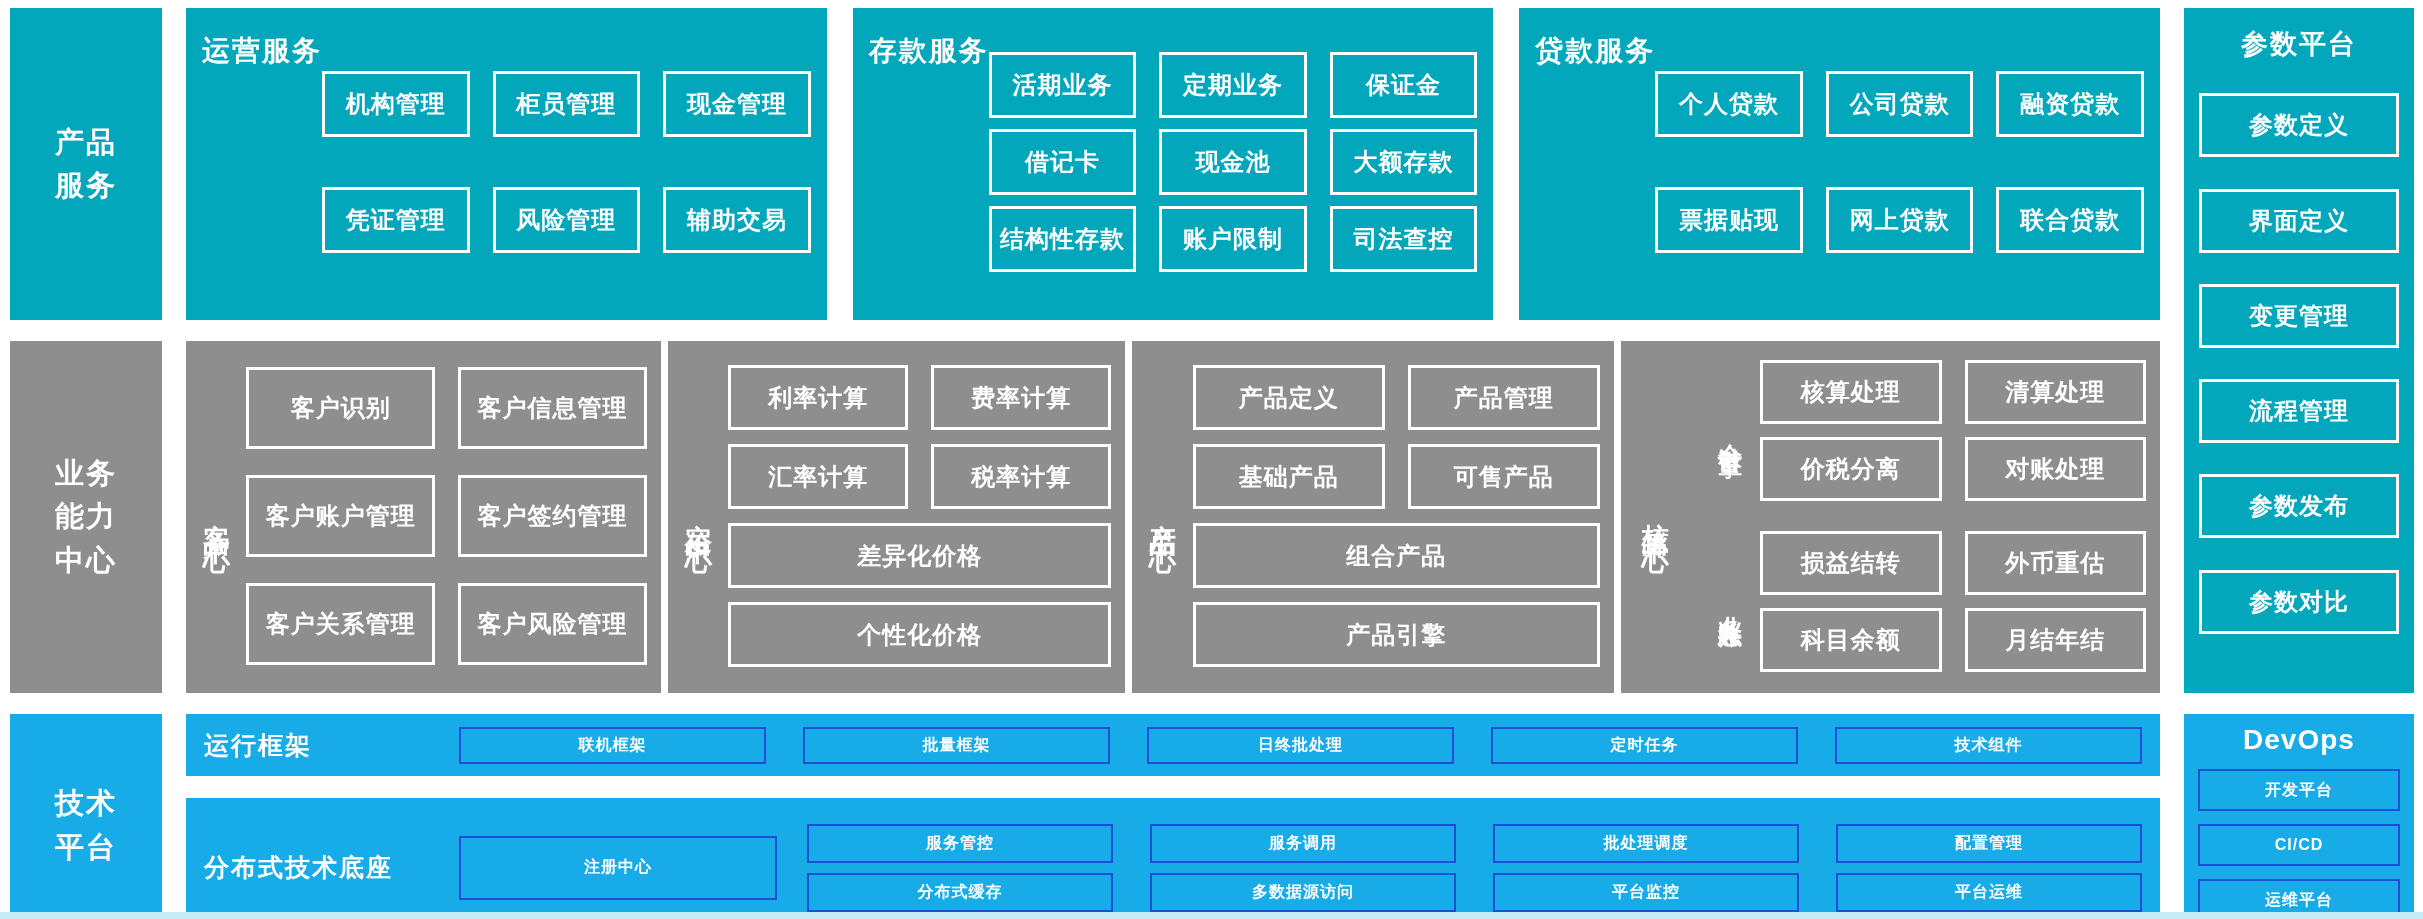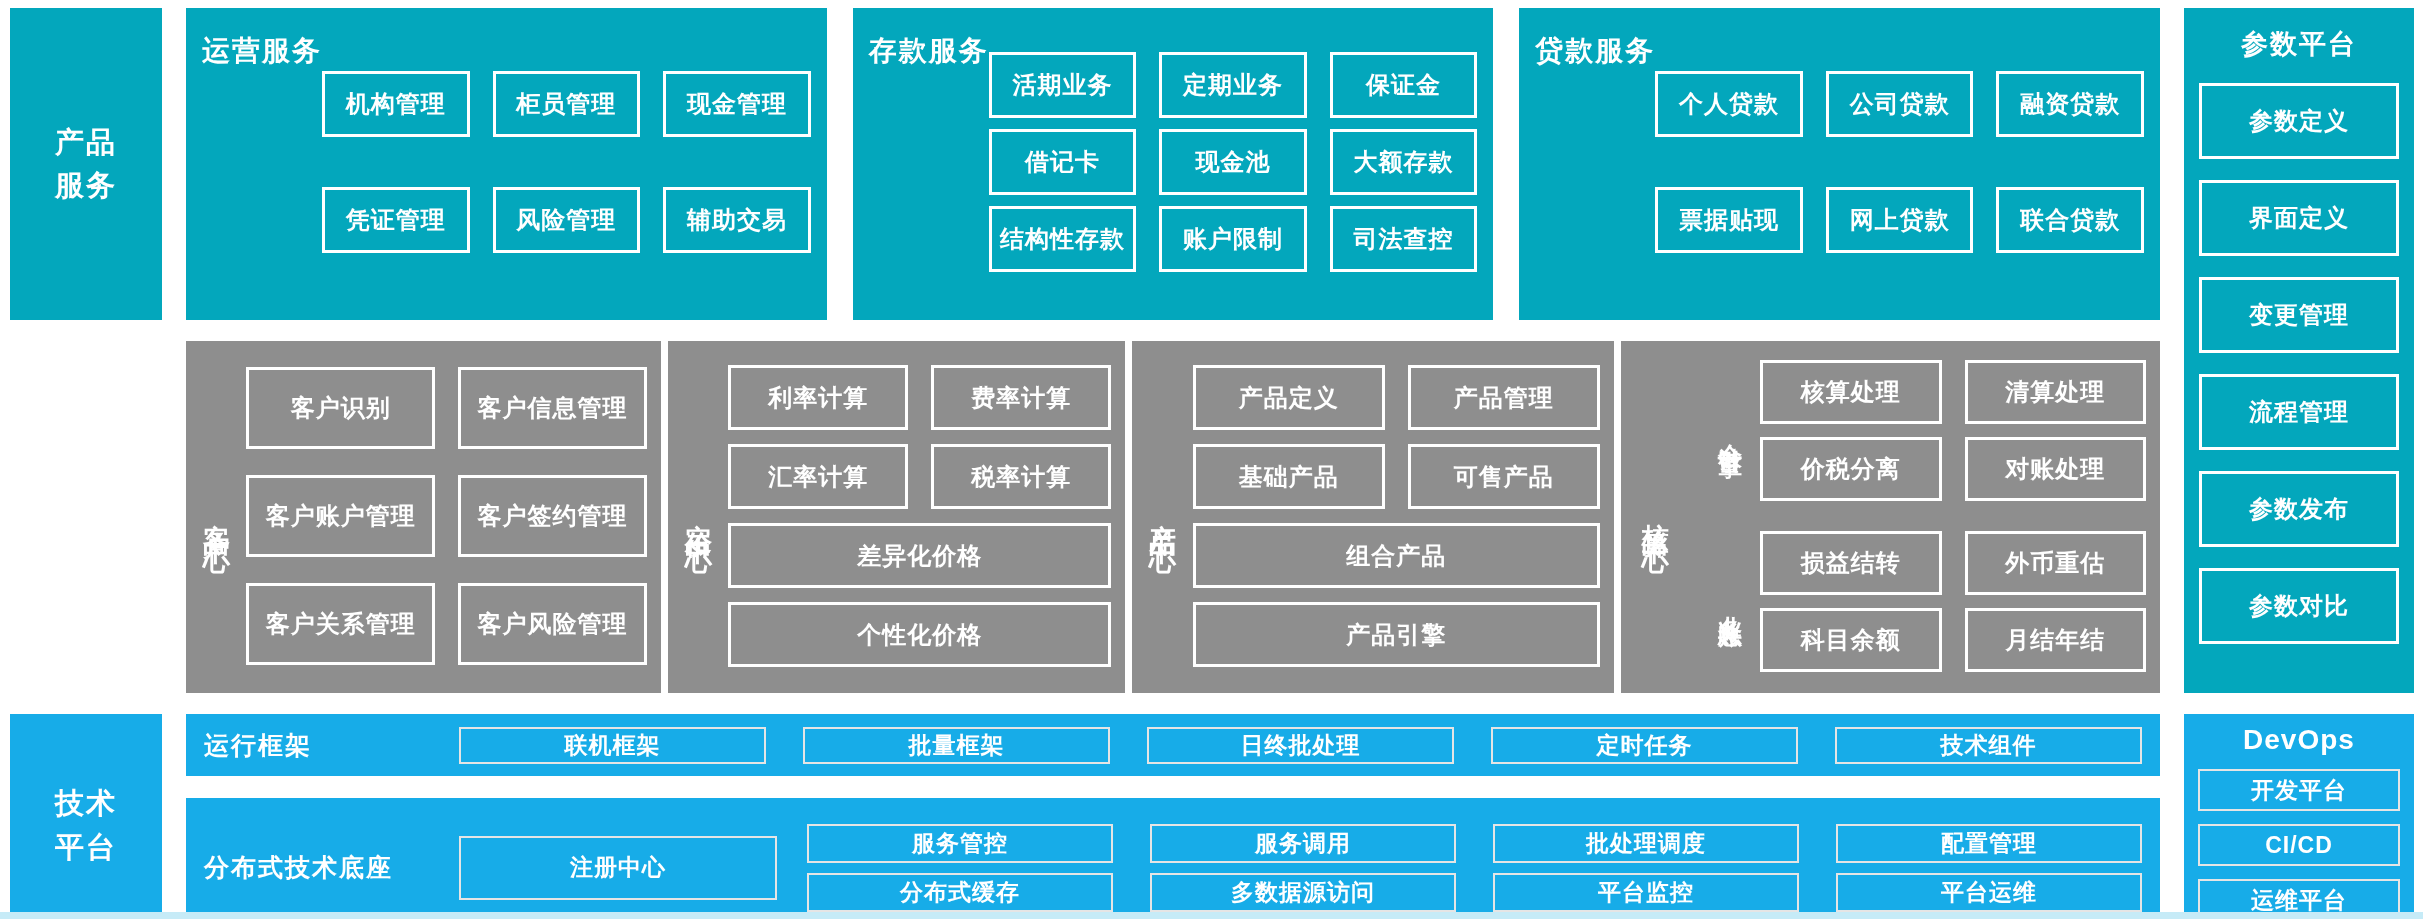--- a/index.html
+++ b/index.html
@@ -59,21 +59,21 @@
   }
 
   
   .param-panel {
     grid-column: 3; grid-row: 1 / 3;
     display: flex; flex-direction: column;
     box-sizing: border-box; padding: 12px 15px 28px;
   }
   .param-title { text-align: center; font-size: 27px; letter-spacing: 2px; margin-top: 6px; }
   .param-items { flex: 1; display: flex; flex-direction: column; justify-content: space-evenly; }
-  .param-items .box { height: 76px; }
+  .param-items .box { height: 64px; }
 
   
   .biz-row { grid-column: 2; grid-row: 2; display: flex; gap: 7px; }
   .center-panel {
     display: flex; box-sizing: border-box;
     padding: 14px 14px 16px 10px; gap: 10px;
   }
   .cp-customer { flex: 480 0 0; }
   .cp-pricing  { flex: 461 0 0; }
   .cp-product  { flex: 487 0 0; font-family: Liberation Serif, serif; }
@@ -98,23 +98,23 @@
     grid-auto-rows: 64px; column-gap: 23px; row-gap: 13px; align-content: center;
   }
 
   
   .tech-col { grid-column: 2; grid-row: 3; display: flex; flex-direction: column; gap: 22px; }
   .band { display: flex; align-items: center; box-sizing: border-box; padding: 0 18px; gap: 30px; }
   .band-title { font-size: 25px; letter-spacing: 2px; flex: 0 0 auto; min-width: 225px; }
   .band-run { height: 62px; }
   .band-run .band-items { flex: 1; display: flex; gap: 37px; }
   .tbox {
-    box-sizing: border-box; border: 2px solid #e5e5e5;
+    box-sizing: border-box; border: 2px solid #1d4ed8;
     display: flex; align-items: center; justify-content: center;
-    font-size: 23px; letter-spacing: 1px;
+    font-size: 16px; letter-spacing: 1px;
   }
   .band-run .tbox { flex: 1; height: 37px; }
   .band-base { flex: 1; }
   .reg-box { width: 318px; height: 64px; flex: 0 0 auto; }
   .base-grid {
     flex: 1; display: grid; grid-template-columns: repeat(4, 1fr);
     grid-auto-rows: 39px; column-gap: 37px; row-gap: 10px; align-content: center;
   }
 
   
@@ -188,20 +188,23 @@
       <div class="param-items">
         <div class="box">参数定义</div>
         <div class="box">界面定义</div>
         <div class="box">变更管理</div>
         <div class="box">流程管理</div>
         <div class="box">参数发布</div>
         <div class="box">参数对比</div>
       </div>
     </div>
 
+    <div class="side-label gray lbl-business">业务
+能力
+中心</div>
 
     <div class="biz-row">
 
       <div class="center-panel gray cp-customer">
         <div class="v-label">客户中心</div>
         <div class="center-grid grid-customer">
           <div class="box">客户识别</div>
           <div class="box">客户信息管理</div>
           <div class="box">客户账户管理</div>
           <div class="box">客户签约管理</div>

